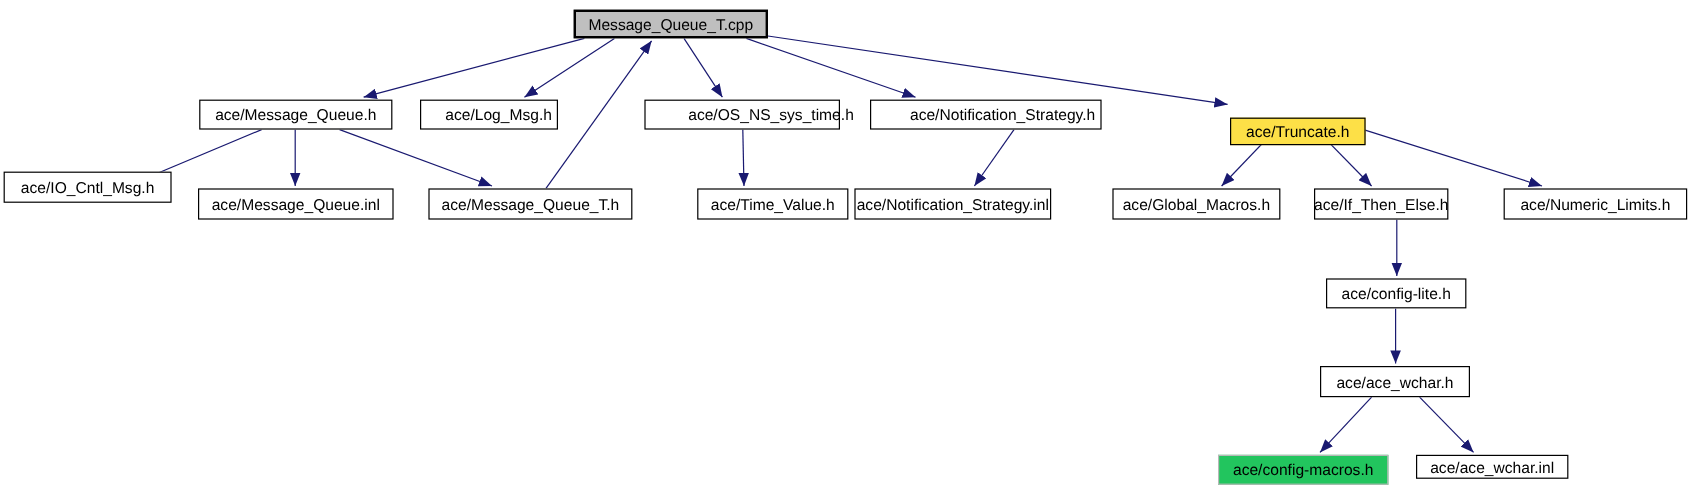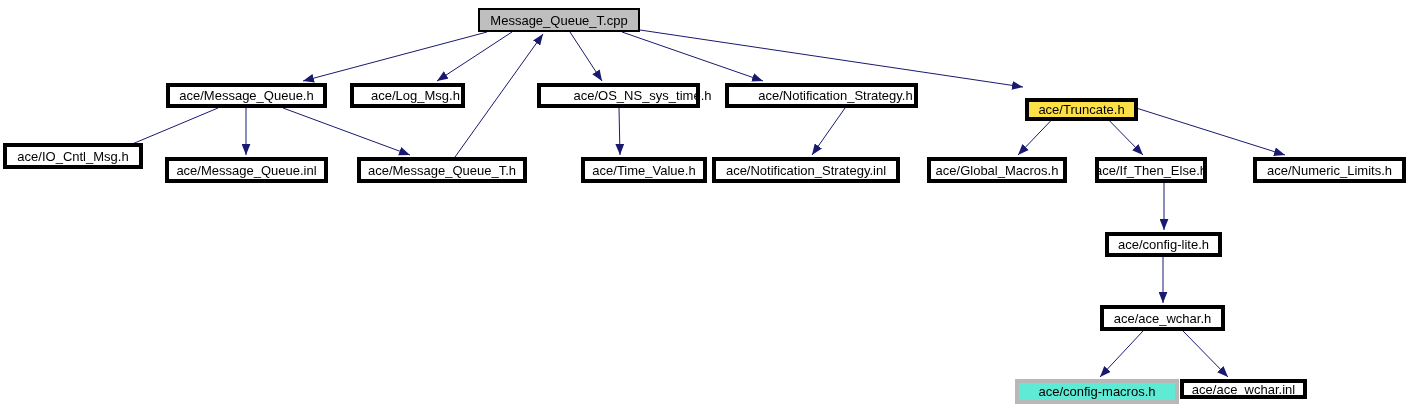--- a/index.html
+++ b/index.html
@@ -19,21 +19,21 @@
     position: absolute;
     left: 0;
     top: 0;
     width: 1409px;
     height: 411px;
   }
   .node {
     position: absolute;
     box-sizing: border-box;
     background: #ffffff;
-    border: 4px solid #4c1d95;
+    border: 1px solid #4c1d95;
     display: flex;
     align-items: center;
     justify-content: center;
     font-size: 13px;
     color: #000000;
     white-space: nowrap;
     cursor: default;
     line-height: 1;
   }
   .node.root {
@@ -76,21 +76,21 @@
     <div class="node root" style="left: 478px; top: 8px; width: 162px; height: 24px; background: rgb(191, 191, 191); border-color: rgb(0, 0, 0);">Message_Queue_T.cpp</div>
     <div class="node clickable" style="left: 166px; top: 83px; width: 161px; height: 25px; background: rgb(255, 255, 255); border-color: rgb(0, 0, 0);">ace/Message_Queue.h</div>
     <div class="node clickable" style="left: 350px; top: 83px; width: 115px; height: 25px; background: rgb(255, 255, 255); border-color: rgb(0, 0, 0); padding-left: 16px;">ace/Log_Msg.h</div>
     <div class="node clickable" style="left: 537px; top: 83px; width: 163px; height: 25px; background: rgb(255, 255, 255); border-color: rgb(0, 0, 0); padding-left: 48px;">ace/OS_NS_sys_time.h</div>
     <div class="node clickable" style="left: 725px; top: 83px; width: 193px; height: 25px; background: rgb(255, 255, 255); border-color: rgb(0, 0, 0); padding-left: 28px;">ace/Notification_Strategy.h</div>
     <div class="node clickable" style="left: 1025px; top: 83px; width: 113px; height: 23px; background: #fde047; border-color: rgb(0, 0, 0); margin-top: 15px;">ace/Truncate.h</div>
     <div class="node clickable" style="left: 3px; top: 143px; width: 140px; height: 26px; background: rgb(255, 255, 255); border-color: rgb(0, 0, 0);">ace/IO_Cntl_Msg.h</div>
     <div class="node clickable" style="left: 165px; top: 157px; width: 163px; height: 26px; background: rgb(255, 255, 255); border-color: rgb(0, 0, 0);">ace/Message_Queue.inl</div>
     <div class="node clickable" style="left: 357px; top: 157px; width: 170px; height: 26px; background: rgb(255, 255, 255); border-color: rgb(0, 0, 0);">ace/Message_Queue_T.h</div>
     <div class="node clickable" style="left: 557px; top: 157px; width: 126px; height: 26px; background: rgb(255, 255, 255); border-color: rgb(0, 0, 0); margin-left: 24px;">ace/Time_Value.h</div>
-    <div class="node clickable" style="left: 712px; top: 157px; width: 188px; height: 26px; background: rgb(255, 255, 255); border-color: rgb(0, 0, 0);">ace/Notification_Strategy.inl</div>
+    <div class="node clickable" style="left: 712px; top: 157px; width: 164px; height: 26px; background: rgb(255, 255, 255); border-color: rgb(0, 0, 0);">ace/Notification_Strategy.inl</div>
     <div class="node clickable" style="left: 927px; top: 157px; width: 140px; height: 26px; background: rgb(255, 255, 255); border-color: rgb(0, 0, 0);">ace/Global_Macros.h</div>
     <div class="node clickable" style="left: 1095px; top: 157px; width: 112px; height: 26px; background: rgb(255, 255, 255); border-color: rgb(0, 0, 0);">ace/If_Then_Else.h</div>
     <div class="node clickable" style="left: 1253px; top: 157px; width: 153px; height: 26px; background: rgb(255, 255, 255); border-color: rgb(0, 0, 0);">ace/Numeric_Limits.h</div>
     <div class="node clickable" style="left: 1105px; top: 232px; width: 117px; height: 25px; background: rgb(255, 255, 255); border-color: rgb(0, 0, 0);">ace/config-lite.h</div>
     <div class="node clickable" style="left: 1100px; top: 305px; width: 125px; height: 26px; background: rgb(255, 255, 255); border-color: rgb(0, 0, 0);">ace/ace_wchar.h</div>
-    <div class="node" style="left: 1015px; top: 379px; width: 164px; height: 25px; background: #5eead4; border-color: rgb(184, 184, 184);">ace/config-macros.h</div>
+    <div class="node" style="left: 1015px; top: 379px; width: 142px; height: 25px; background: #22c55e; border-color: rgb(184, 184, 184);">ace/config-macros.h</div>
     <div class="node clickable" style="left: 1180px; top: 379px; width: 127px; height: 20px; background: rgb(255, 255, 255); border-color: rgb(0, 0, 0);">ace/ace_wchar.inl</div>
   </div>
 
 </body></html>

